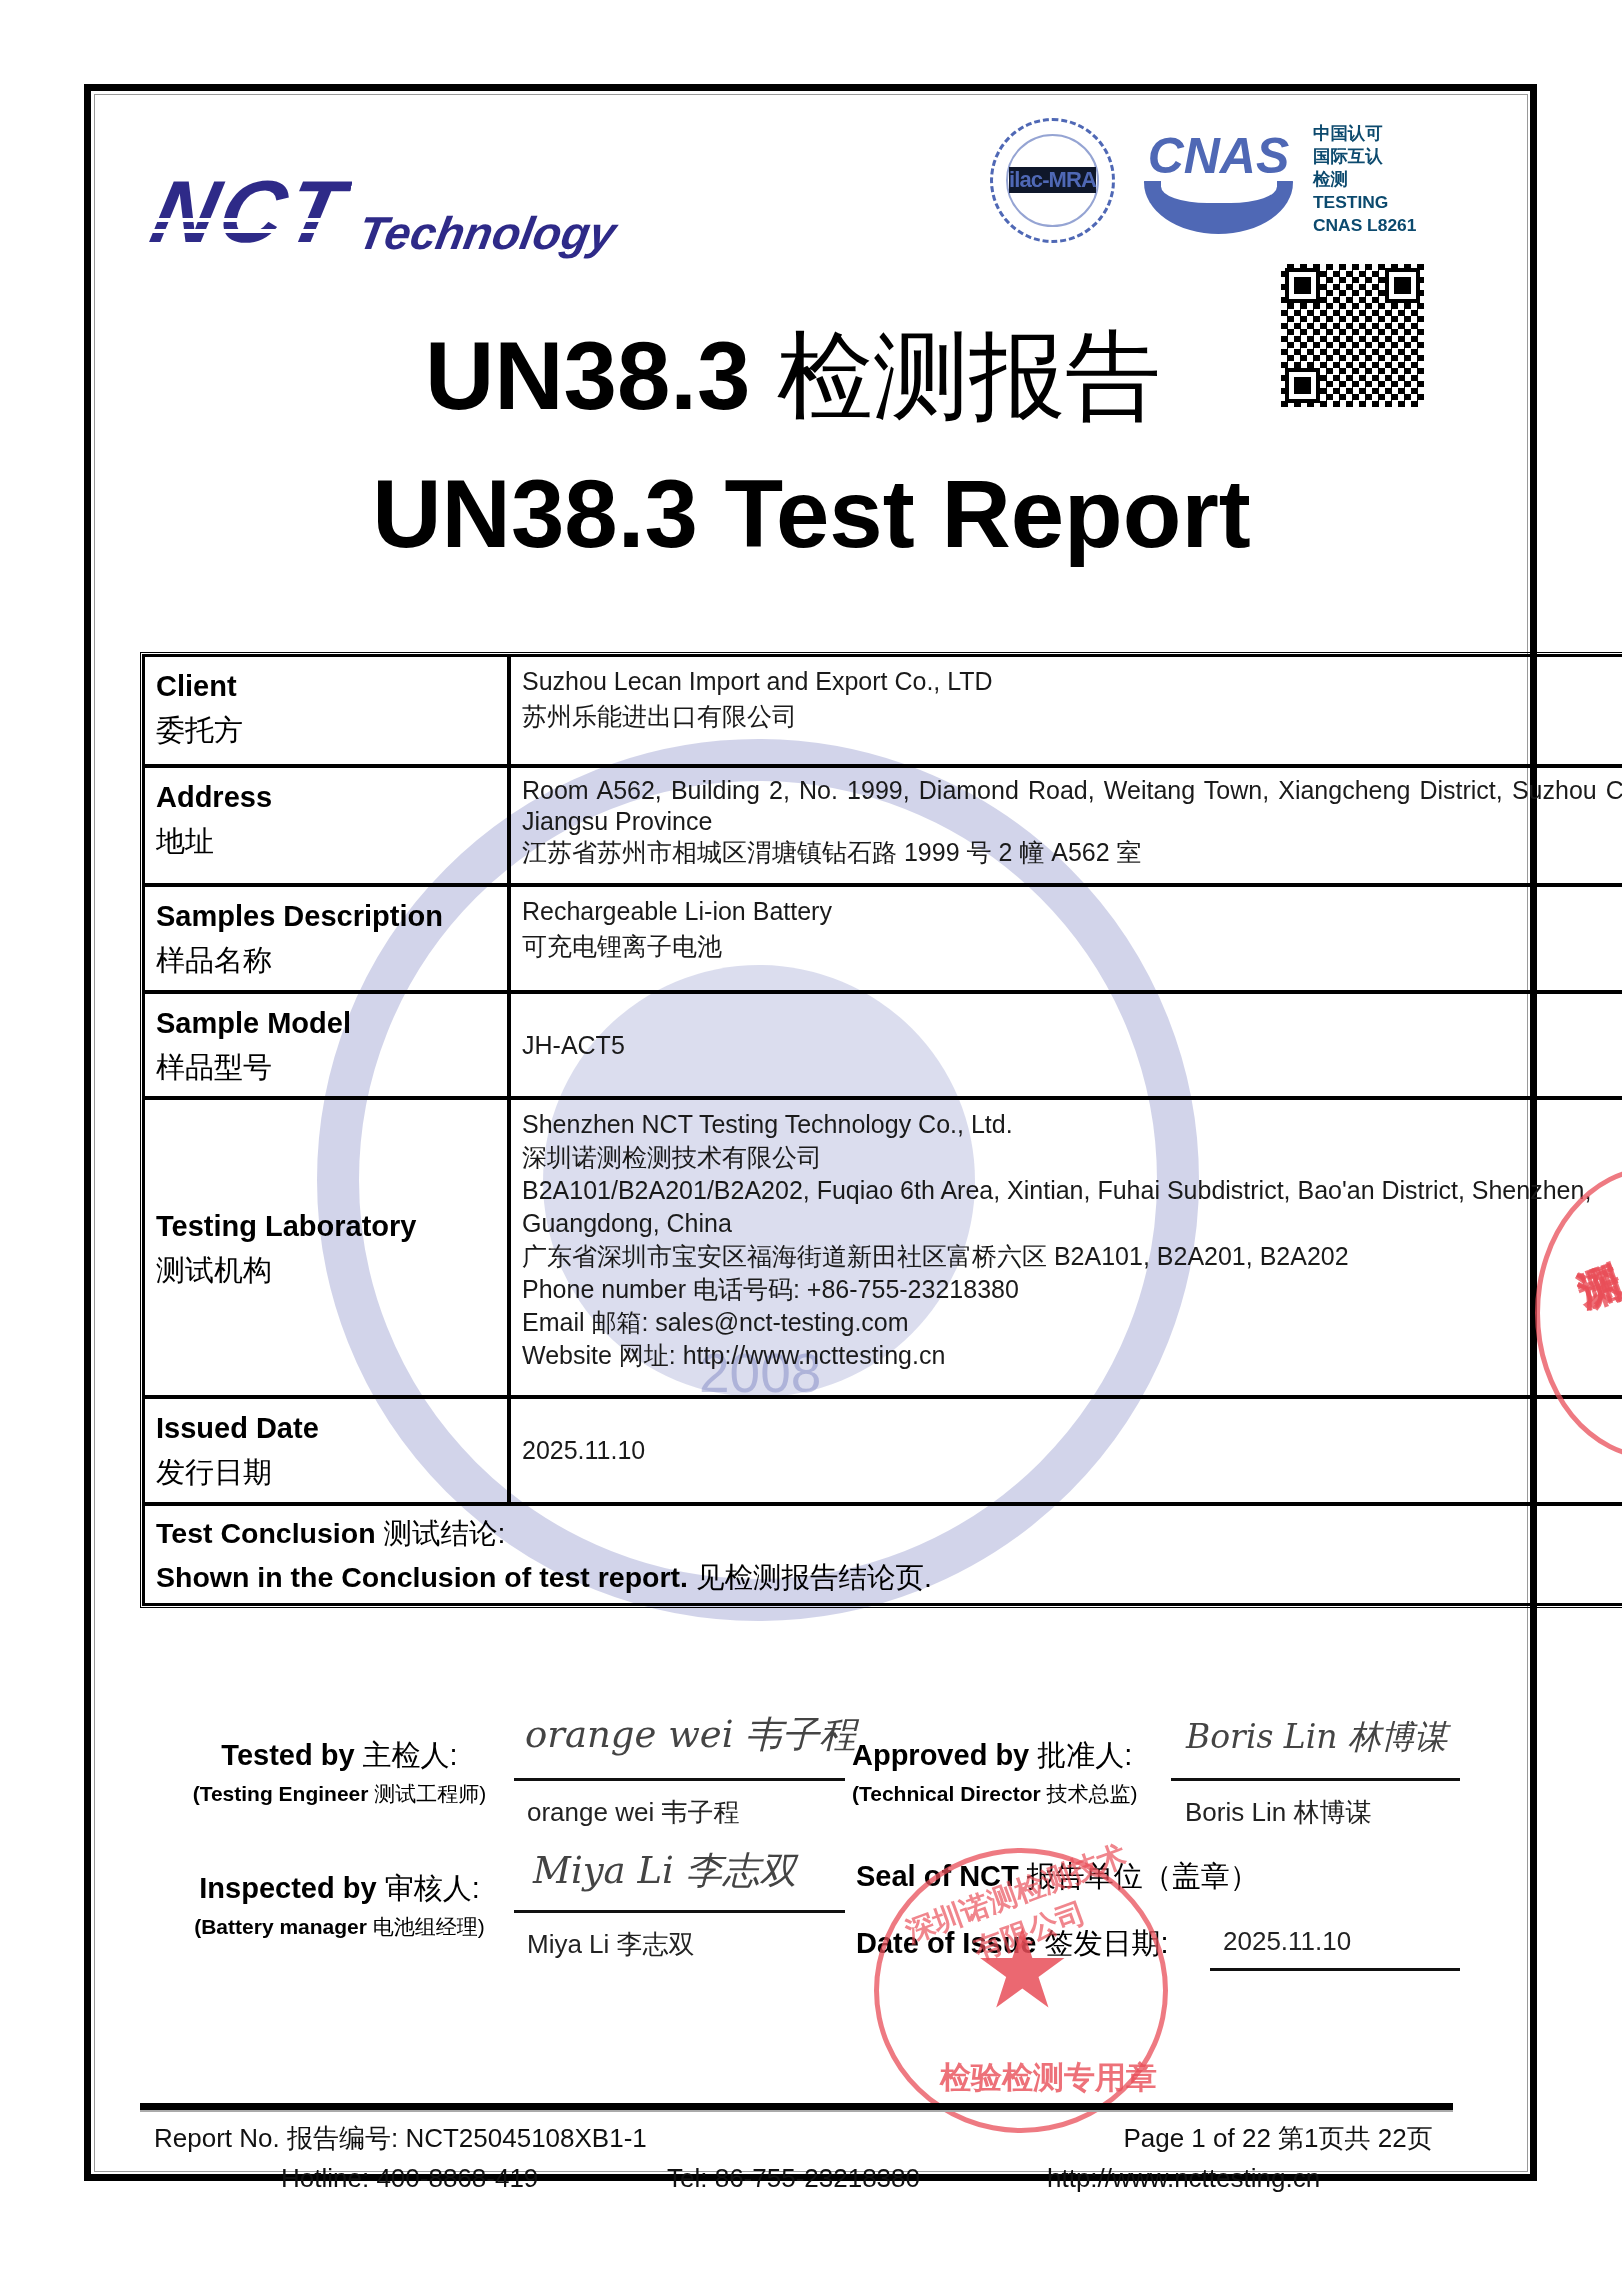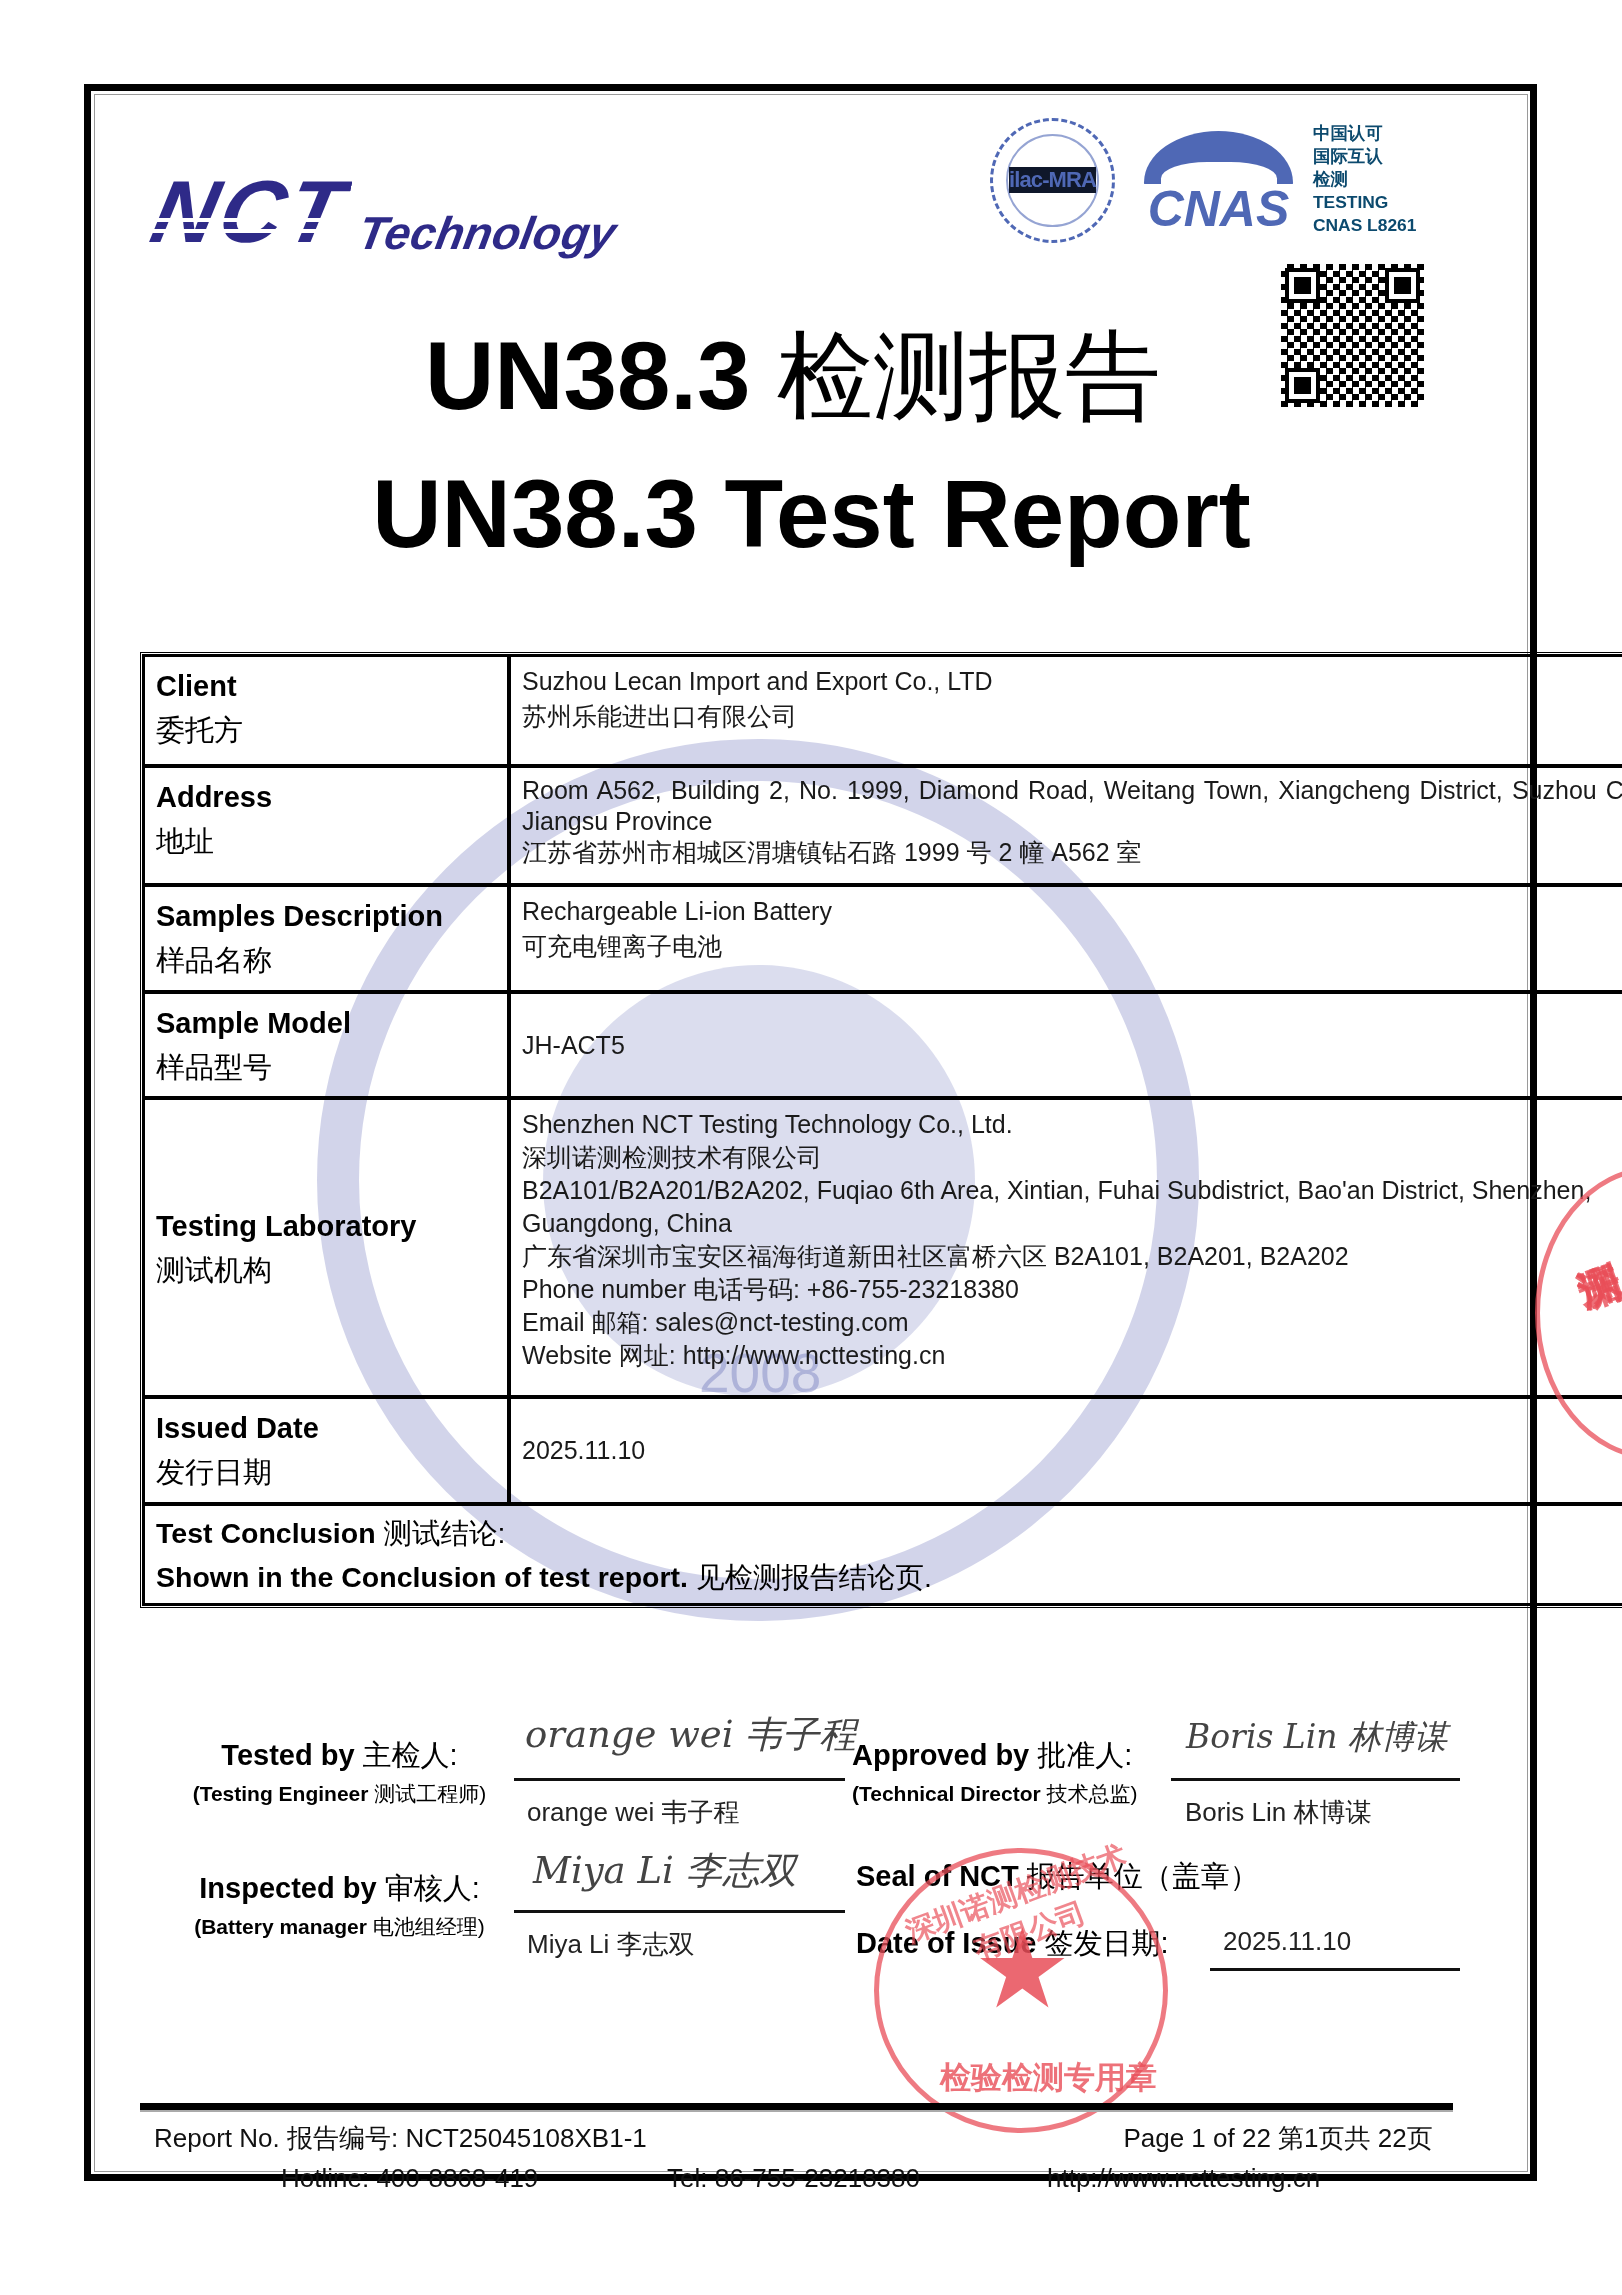--- a/index.html
+++ b/index.html
@@ -21,21 +21,21 @@
   .logo .tech { font-family: "Liberation Sans", sans-serif; font-weight: 700; font-style: italic;
                 font-size: 46px; margin-left: 13px; display: inline-block; transform: skewX(-10deg);
                 position: relative; top: 7.3px; }
 
   .cert-logos { position: absolute; left: 990px; top: 116px; width: 441px; height: 138px; }
   .ilac { position: absolute; left: 0; top: 1.8px; width: 125px; height: 125px; border-radius: 50%;
           border: 3.7px dashed #4f68b5; box-sizing: border-box; display: flex; align-items: center;
           justify-content: center; color: #4f68b5; font-weight: 900; font-size: 22px; letter-spacing: -0.9px; }
   .ilac::before { content: ""; position: absolute; inset: 13px; border-radius: 50%; border: 2.8px solid #4f68b5; opacity: .6; }
   .cnas { position: absolute; left: 154px; top: 14.7px; width: 149px; height: 103px; border-radius: 50%;
-          background: #4f68b5; display: flex; align-items: flex-end; justify-content: center; }
+          background: #4f68b5; display: flex; align-items: flex-start; justify-content: center; }
   .cnas::after { content: ""; position: absolute; left: 16.5px; right: 16.5px; top: 31px; bottom: 31px; background: #fff; border-radius: 40%; }
   .cnas span { position: relative; z-index: 2; color: #4f68b5; font-weight: 900; font-style: italic; font-size: 50px;
                background: #fff; padding: 0 3.7px; line-height: 50px; }
   .cnas-text { position: absolute; left: 323px; top: 5.5px; color: #0c4a6e; font-weight: 700; font-size: 17.4px; line-height: 23px; }
 
   .qr { position: absolute; left: 1281px; top: 264px; width: 143px; height: 143px; background:
         repeating-conic-gradient(#000 0 25%, #fff 0 50%) 0 0/13px 13px; }
   .qr .finder { position: absolute; width: 27.5px; height: 27.5px; border: 4.6px solid #000; background: #fff; box-sizing: content-box; }
   .qr .finder::after { content: ""; position: absolute; inset: 5.5px; background: #000; }
 

